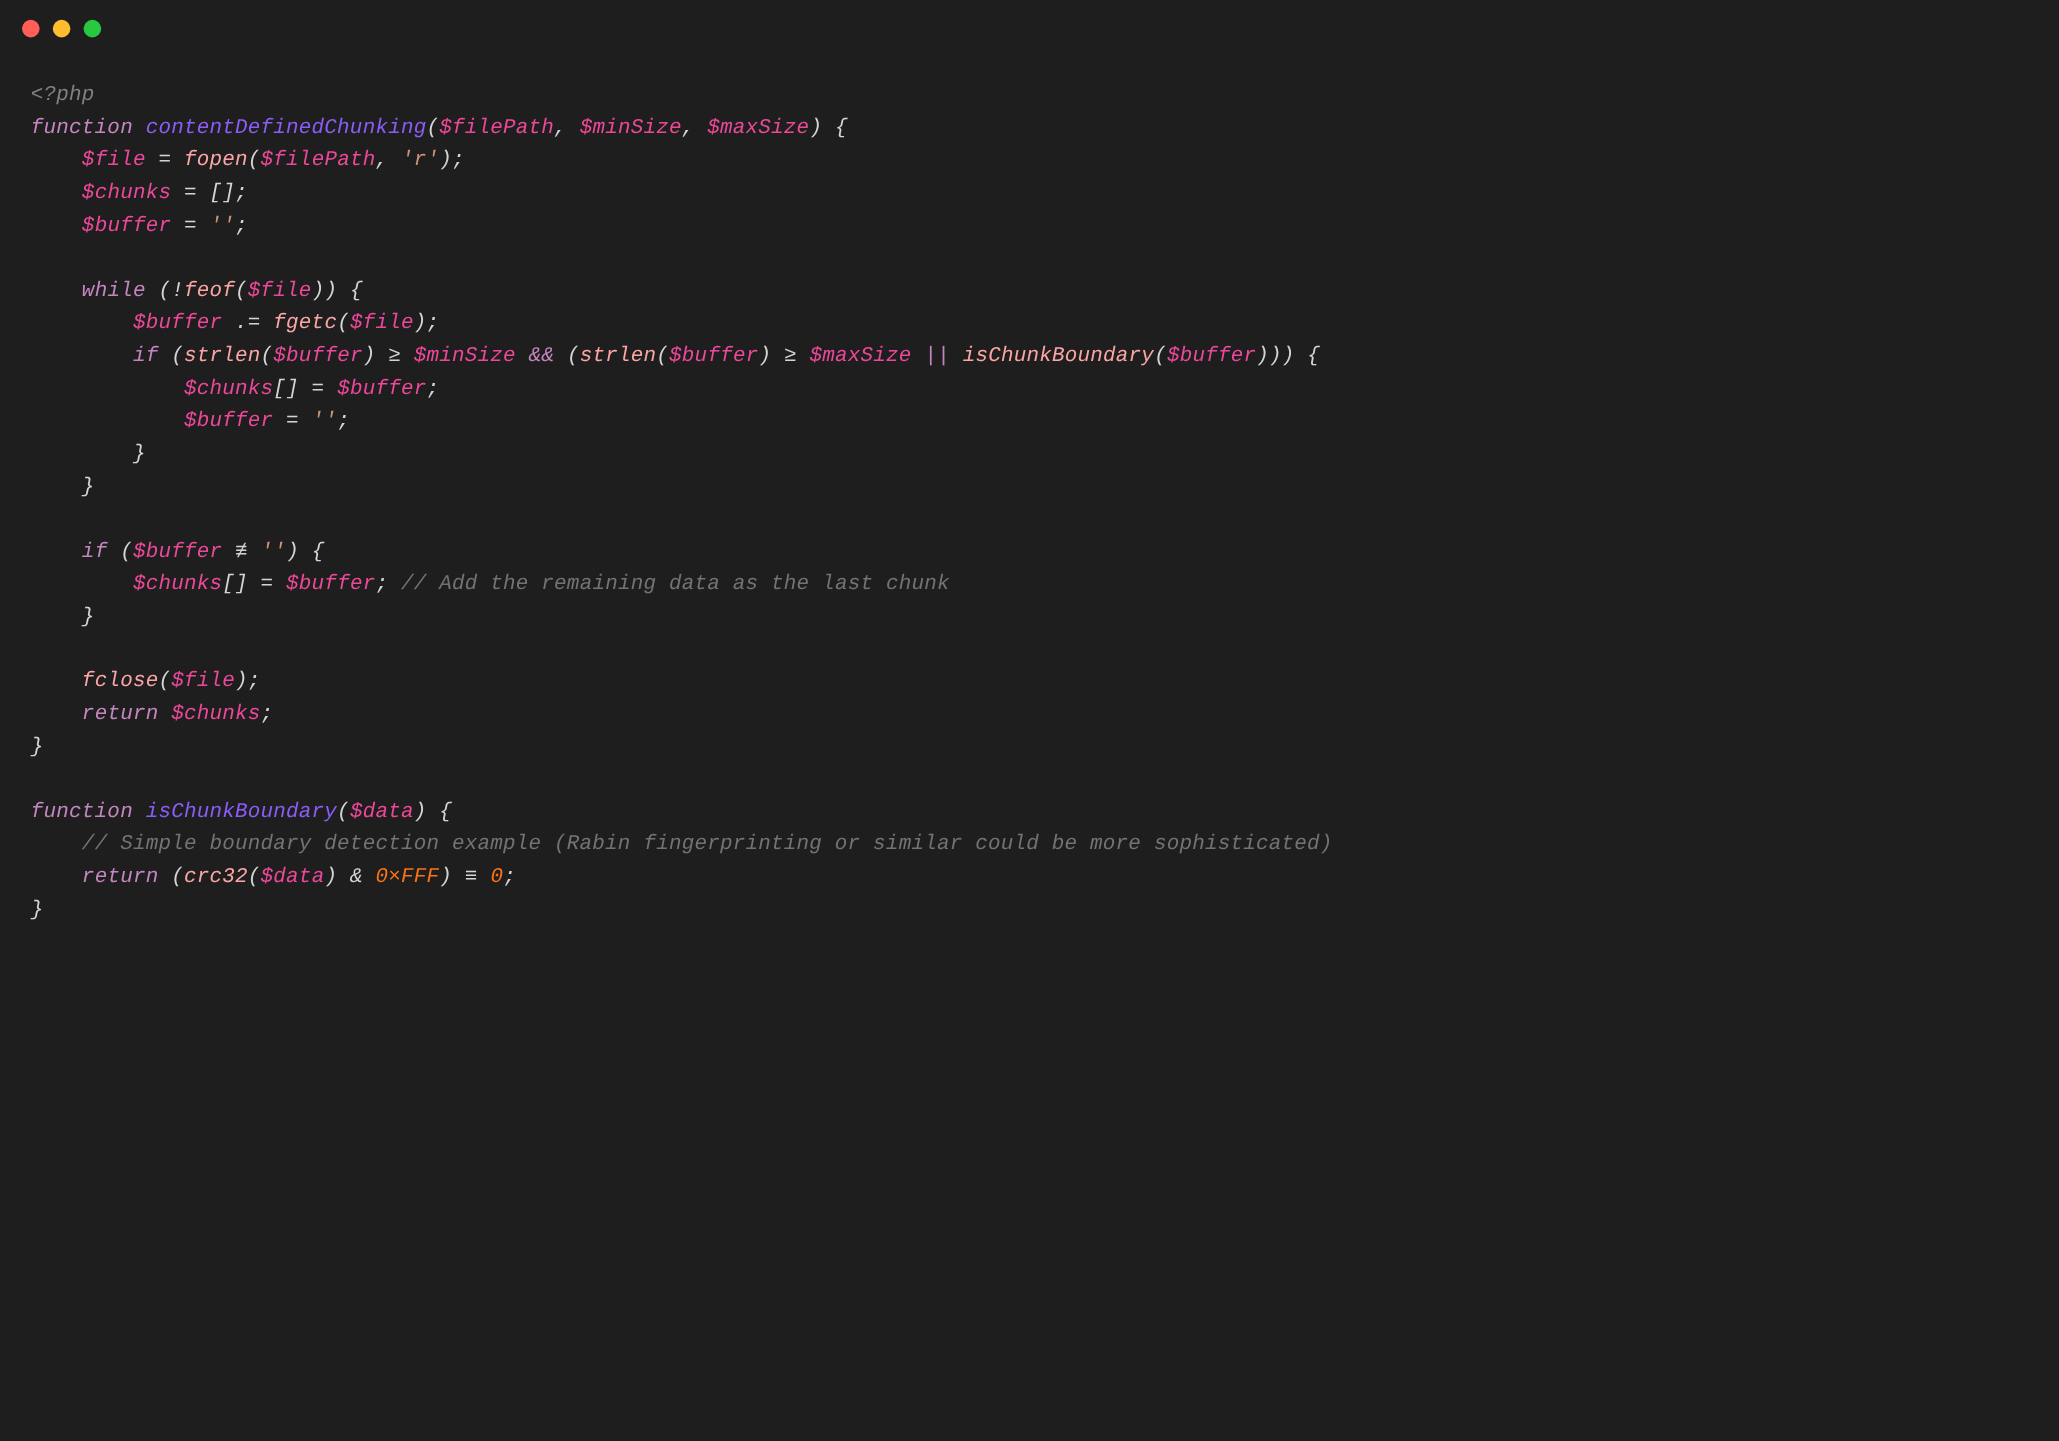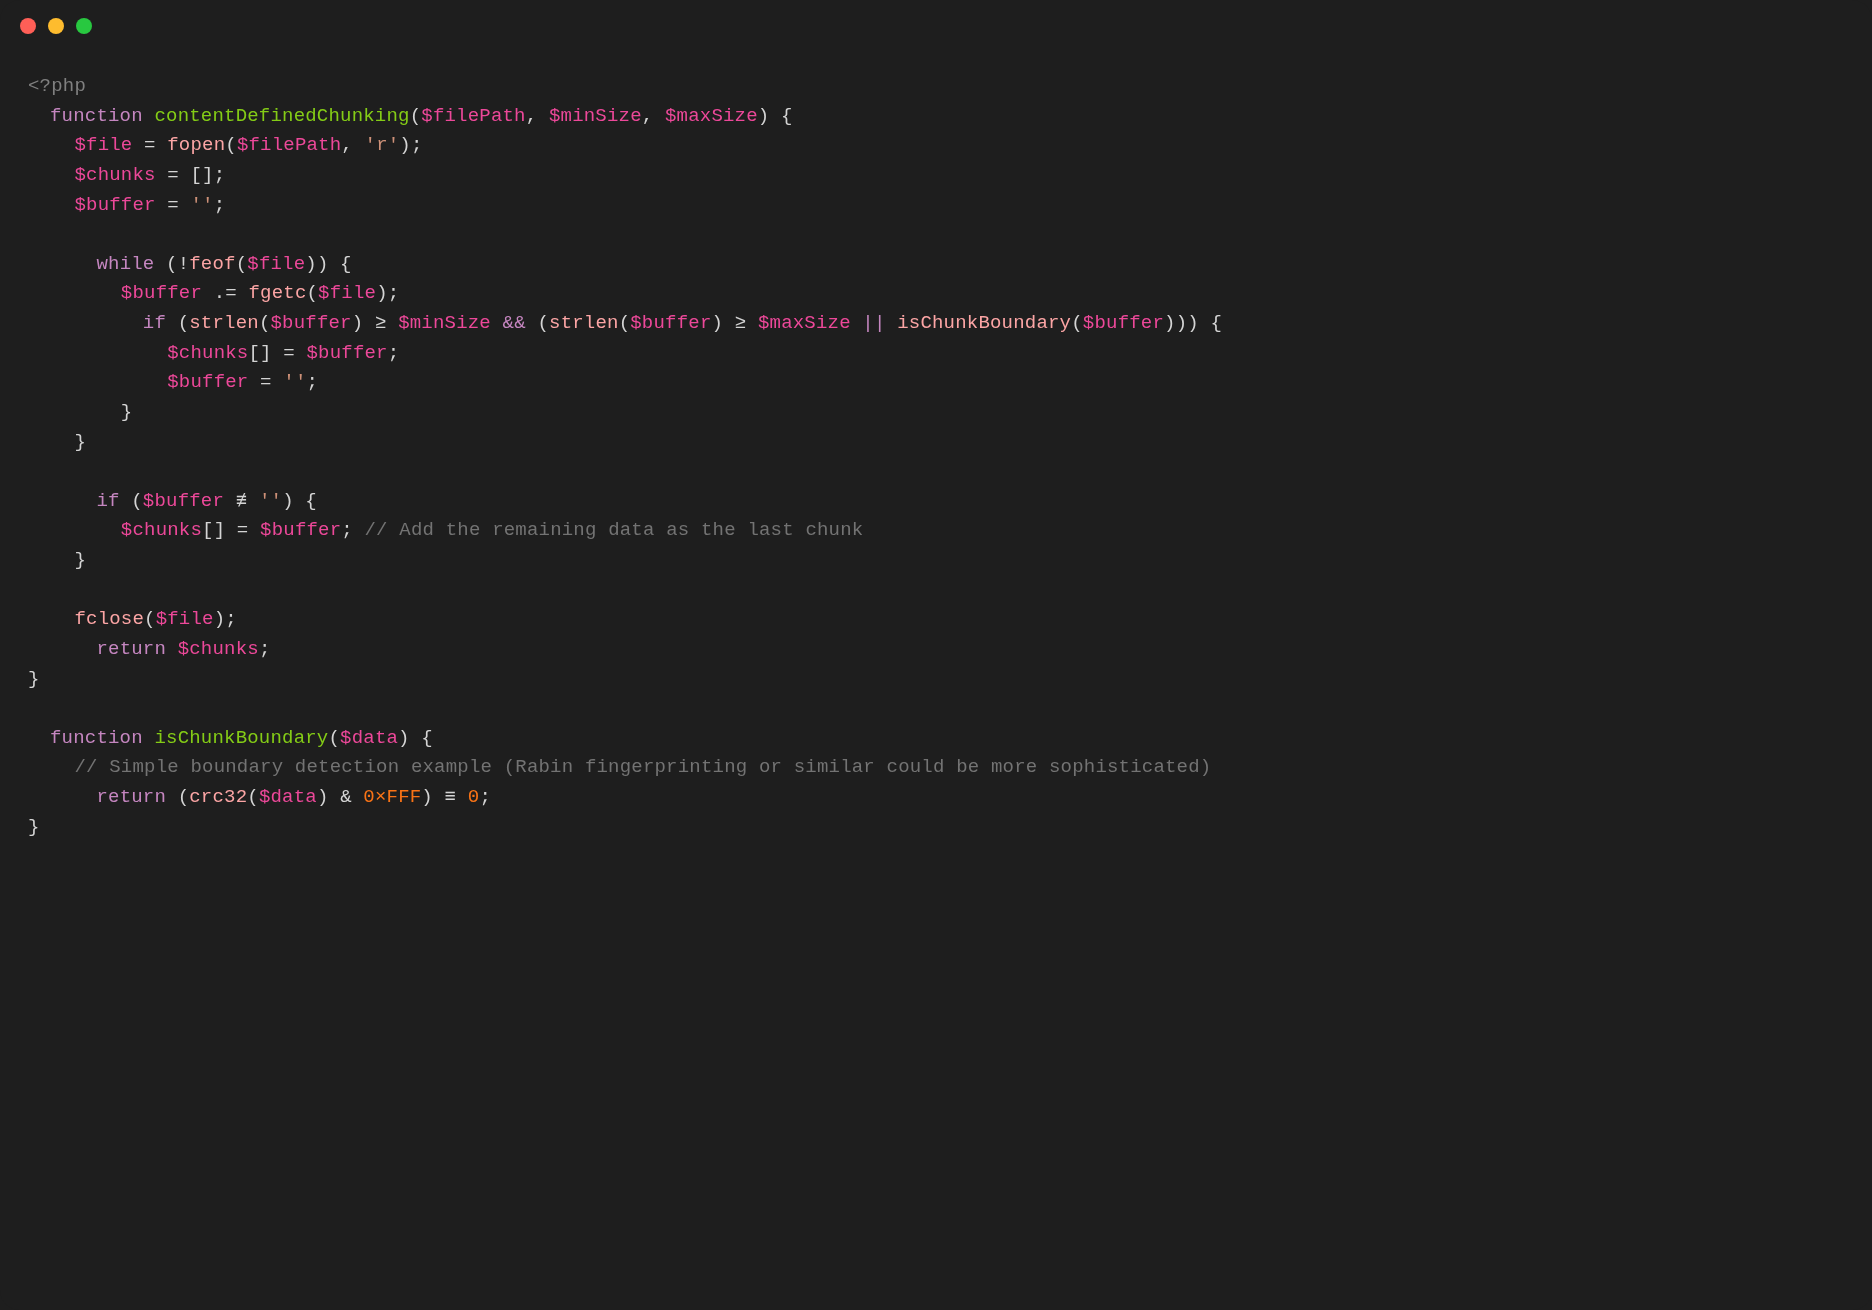--- a/index.html
+++ b/index.html
@@ -15,20 +15,21 @@
       width: 1872px;
       height: 1310px;
       overflow: hidden;
     }
     .window {
       background: #1e1e1e;
       border-radius: 20px;
       width: 100%;
       height: 100%;
       overflow: hidden;
+      font-style: italic;
     }
     .titlebar {
       display: flex;
       align-items: center;
       padding: 18px 20px 10px 20px;
       gap: 12px;
     }
     .traffic-light {
       width: 16px;
       height: 16px;
@@ -37,22 +38,22 @@
     .traffic-light.red { background: #ff5f57; }
     .traffic-light.yellow { background: #febc2e; }
     .traffic-light.green { background: #28c840; }
     .code-area {
       padding: 28px 28px;
       white-space: pre;
       color: #d4d4d4;
       letter-spacing: 0.2px;
     }
     .tok-tag { color: #808080; }
-    .tok-keyword { color: #c586c0; margin-left: 22px; }
-    .tok-funcname { color: #84cc16; }
+    .tok-keyword { color: #c586c0; }
+    .tok-funcname { color: #8b5cf6; }
     .tok-punct { color: #d4d4d4; }
     .tok-var { color: #ec4899; }
     .tok-string { color: #ce9178; }
     .tok-op { color: #d4d4d4; }
     .tok-logical { color: #c586c0; }
     .tok-comment { color: #737373; }
     .tok-num { color: #f97316; }
     .tok-call { color: #fca5a5; }
     .tok-plain { color: #d4d4d4; }
   </style>

